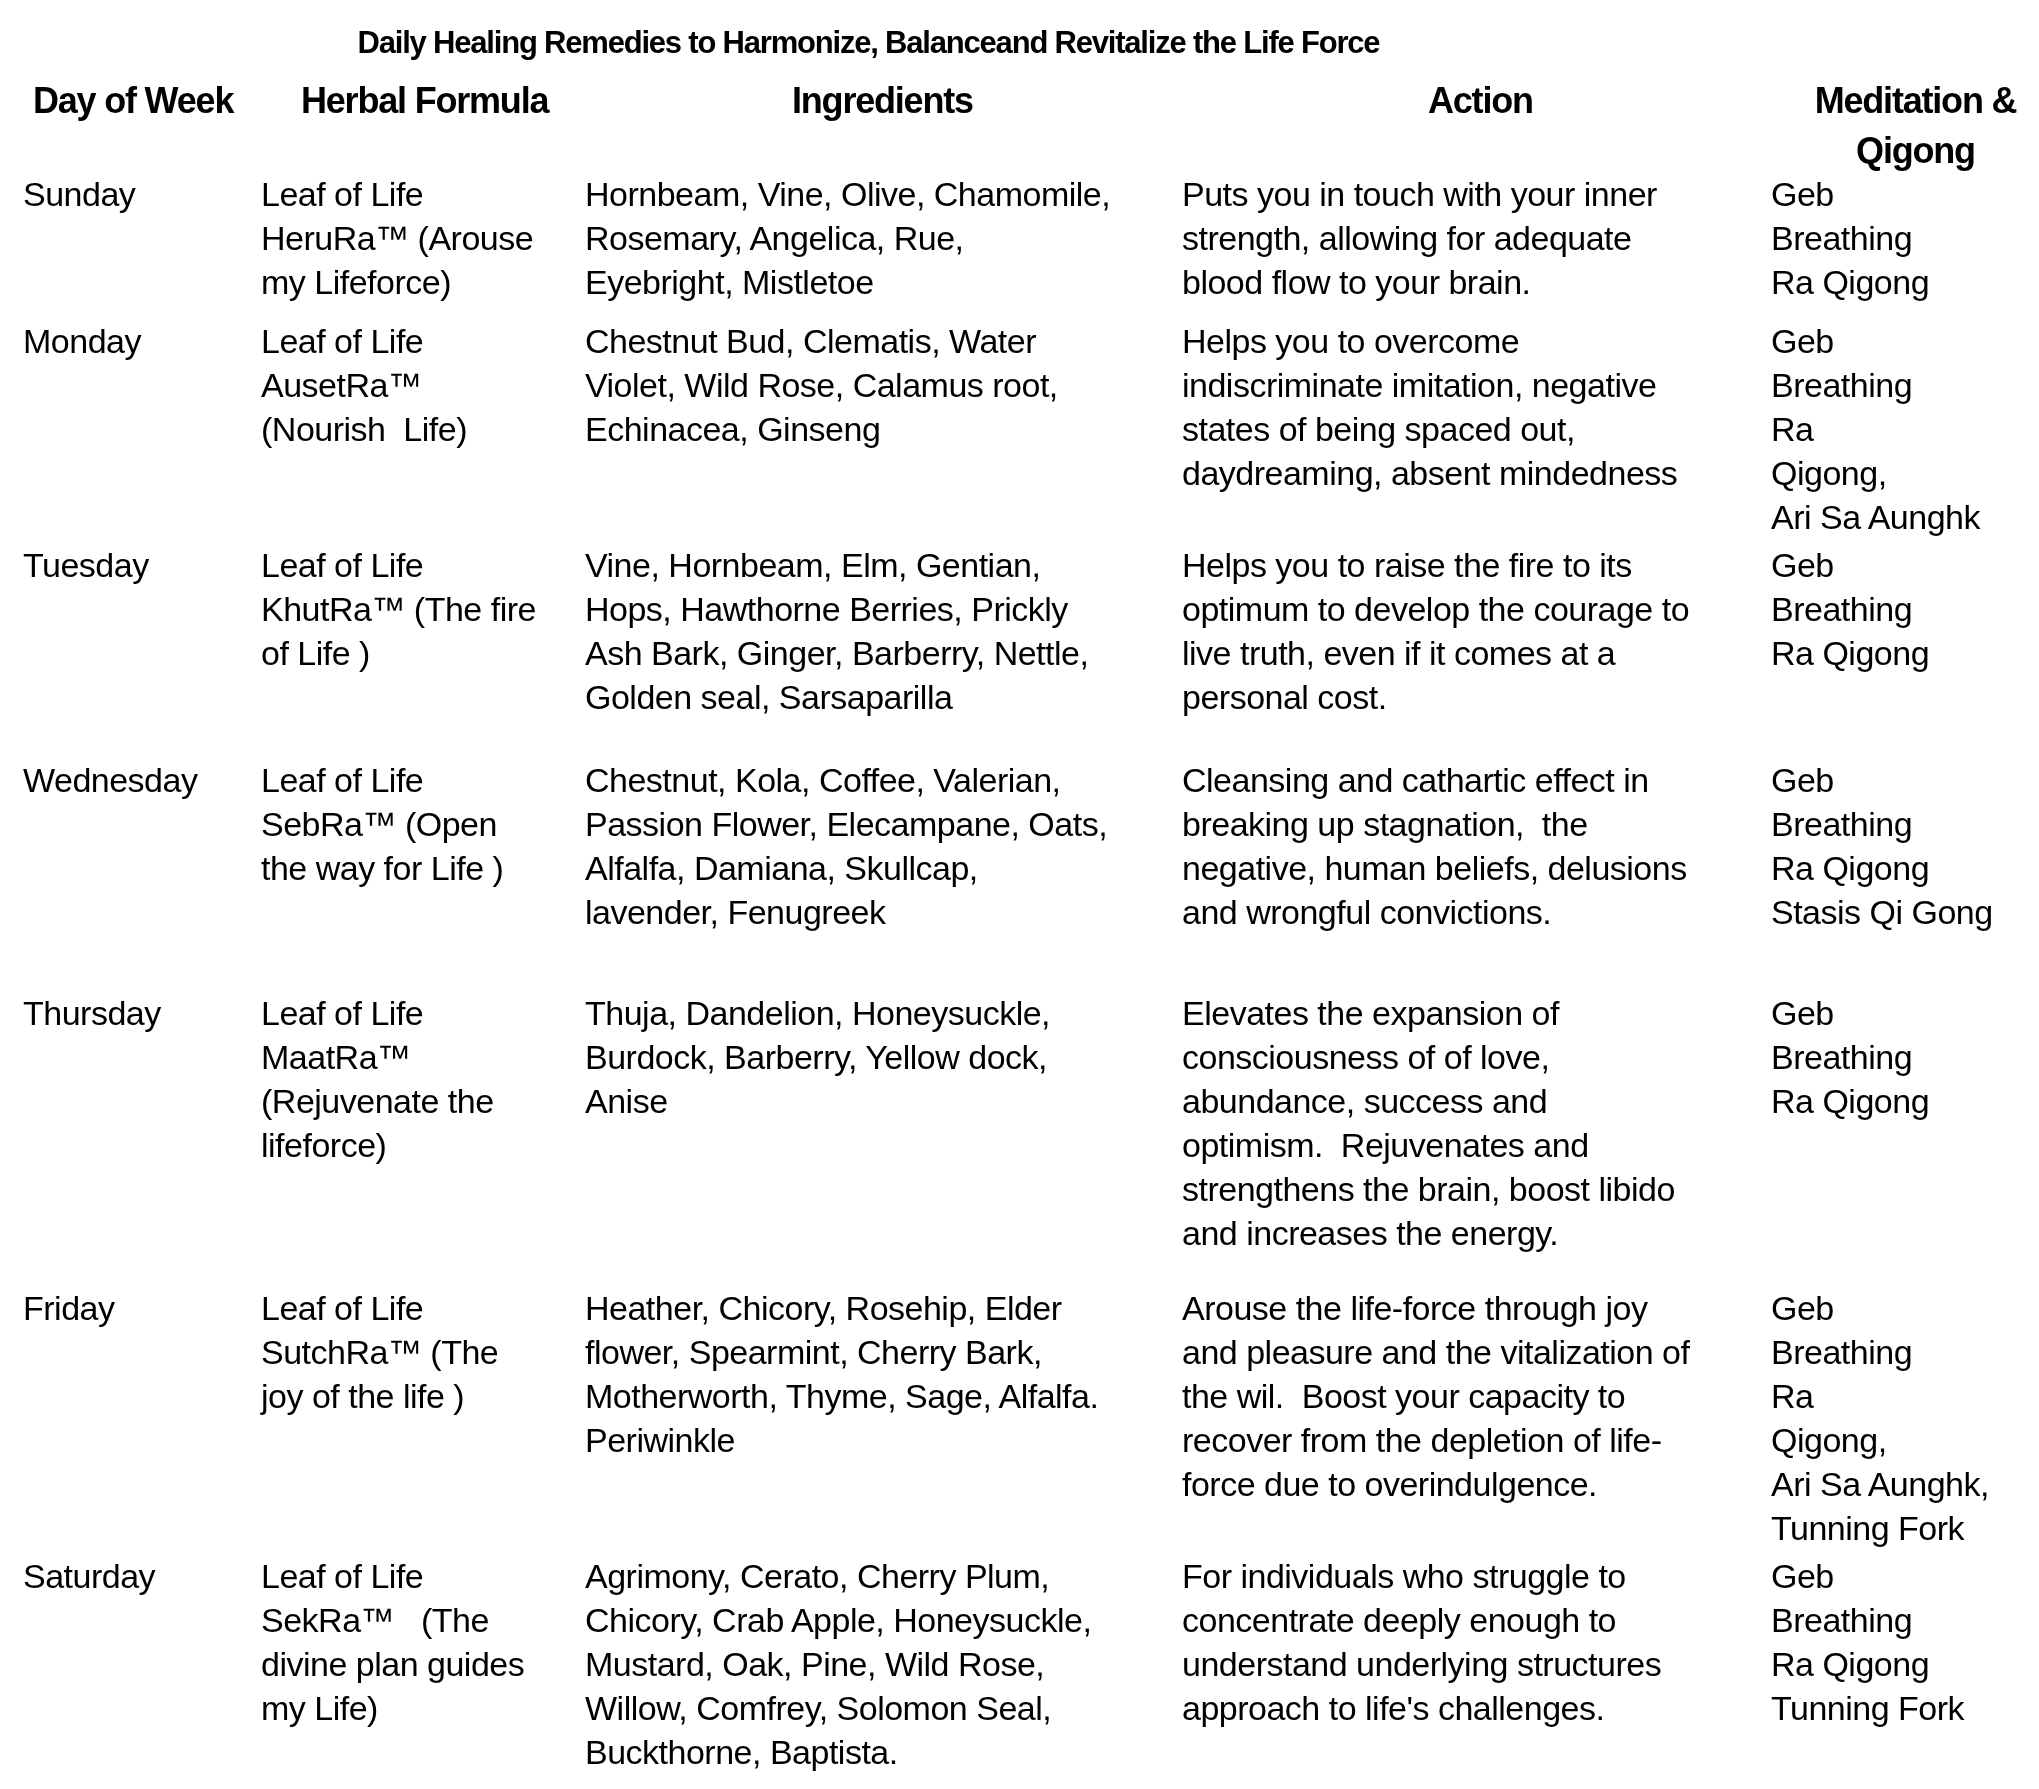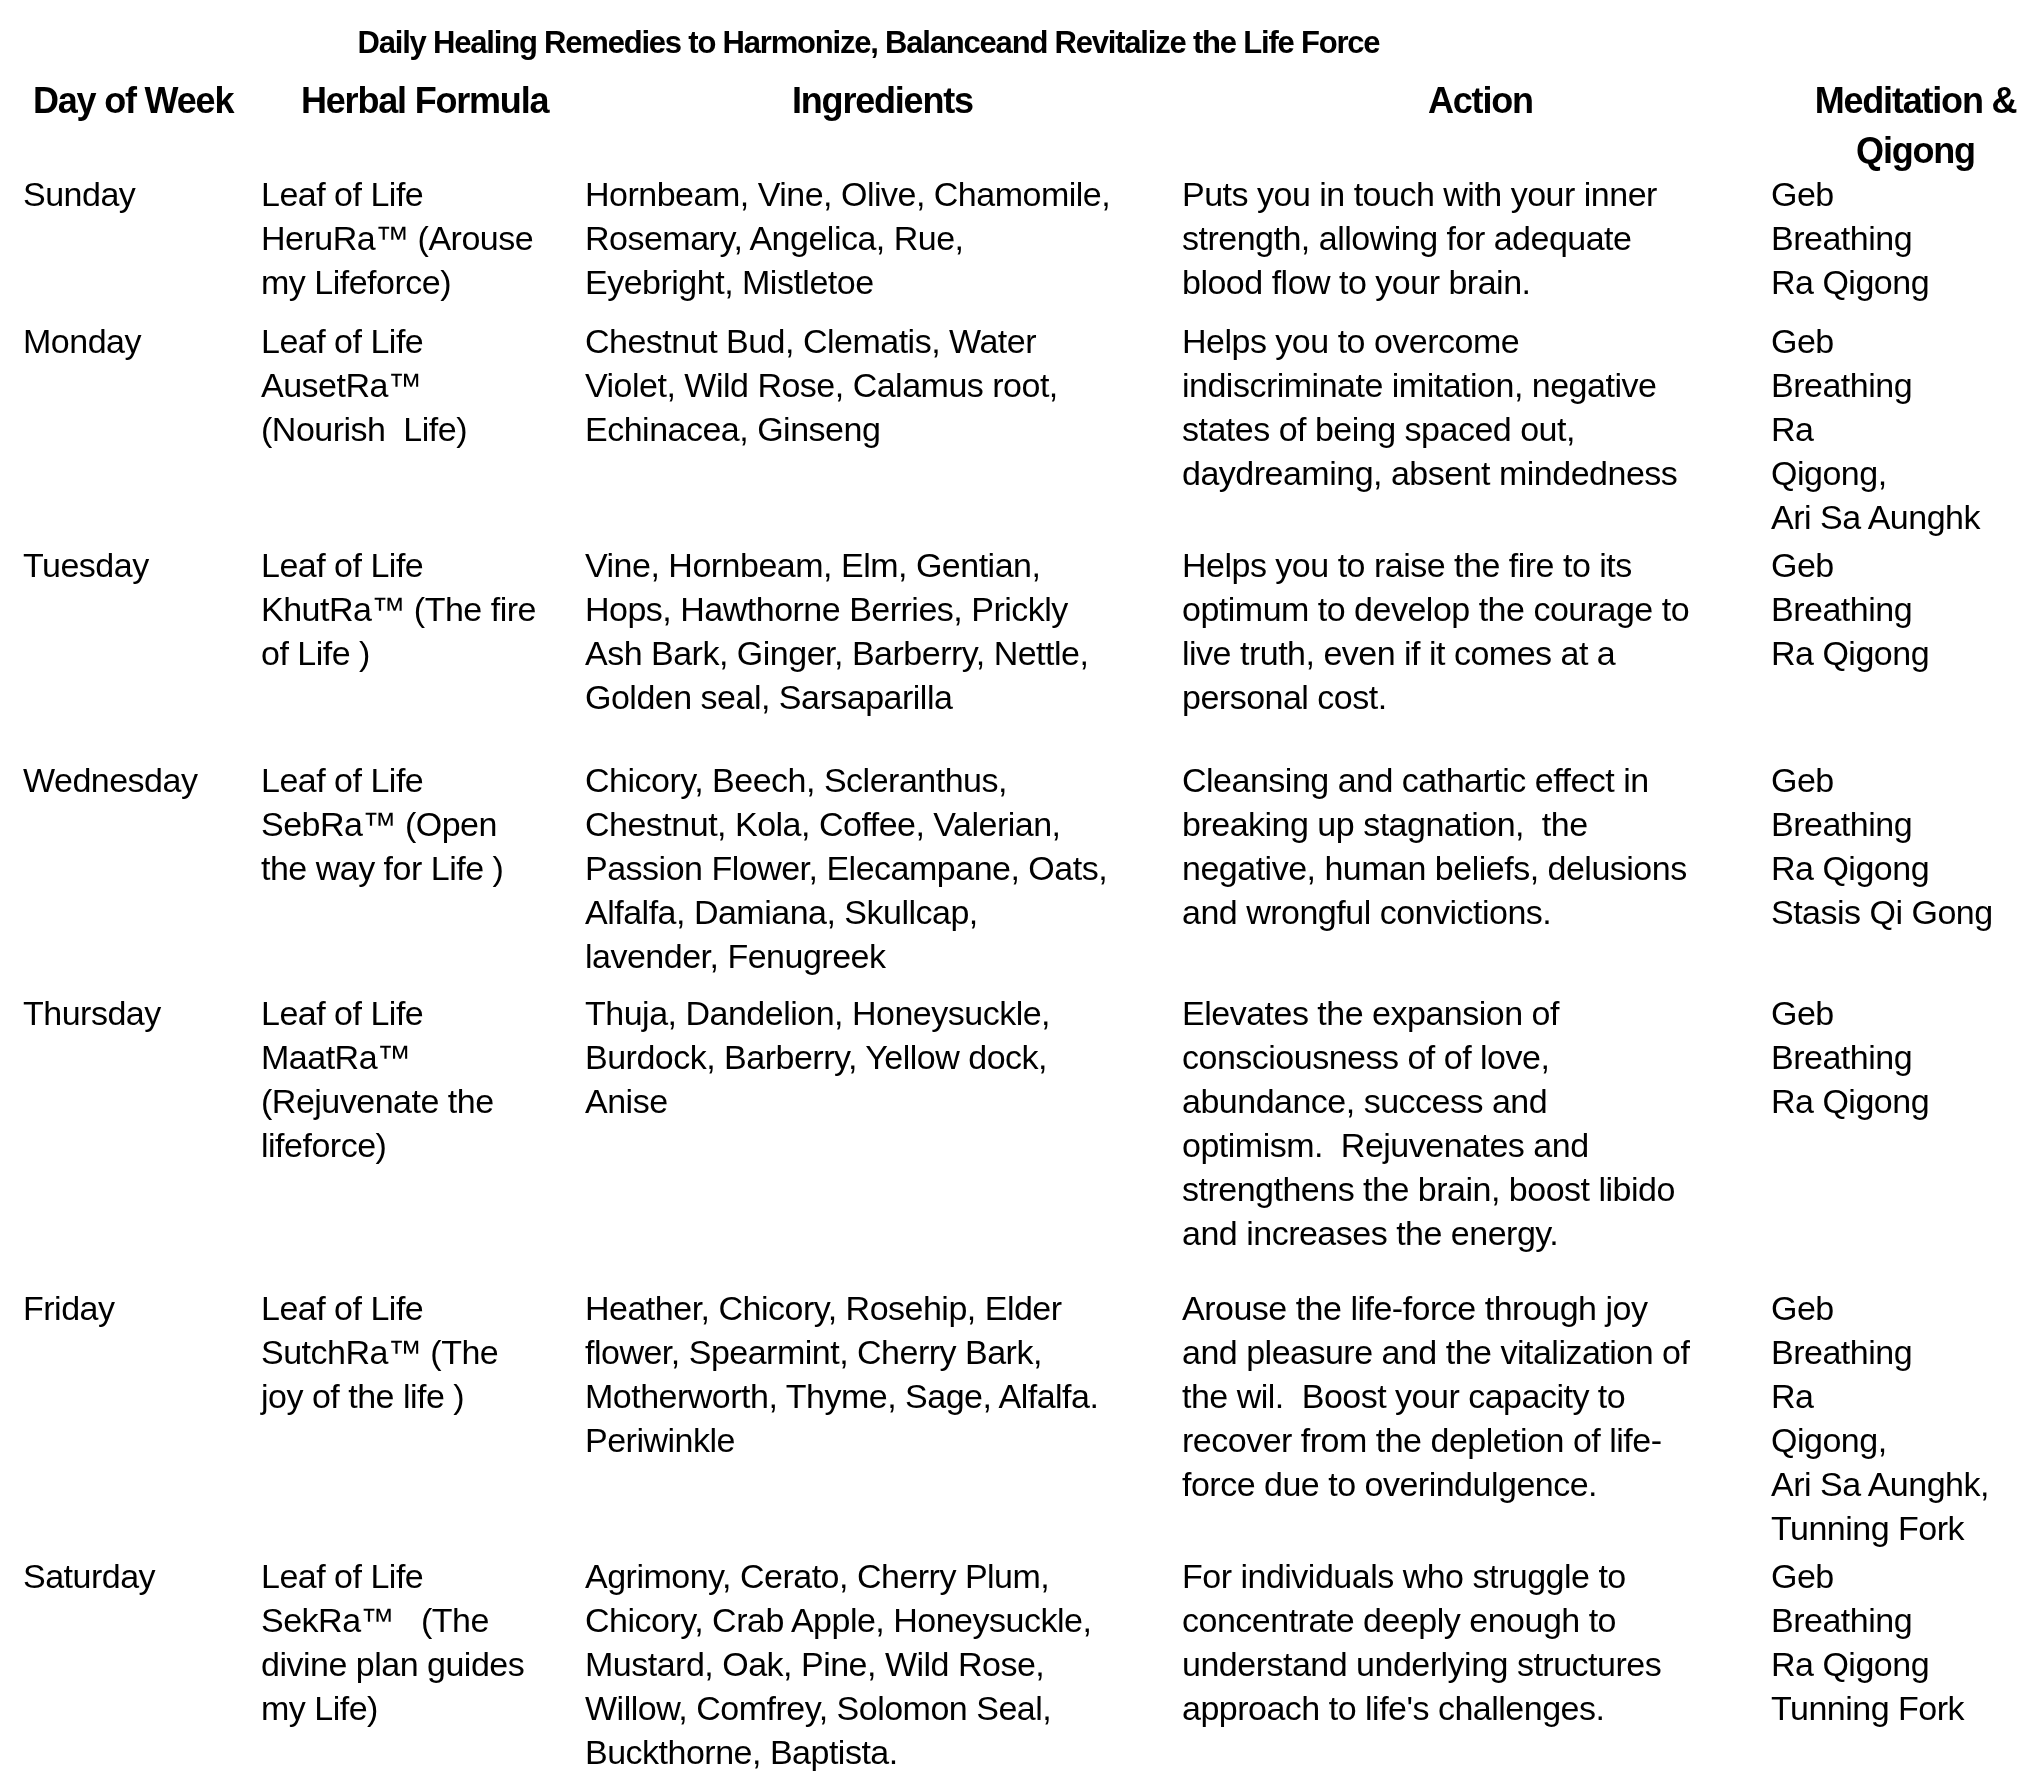--- a/index.html
+++ b/index.html
@@ -59,21 +59,21 @@
     <div class="row" style="top: 543px;">
       <div class="cell c-day"><span class="line">Tuesday</span></div>
       <div class="cell c-formula"><span class="line">Leaf of Life</span><span class="line">KhutRa™ (The fire</span><span class="line">of Life )</span></div>
       <div class="cell c-ingr"><span class="line">Vine, Hornbeam, Elm, Gentian,</span><span class="line">Hops, Hawthorne Berries, Prickly</span><span class="line">Ash Bark, Ginger, Barberry, Nettle,</span><span class="line">Golden seal, Sarsaparilla</span></div>
       <div class="cell c-action"><span class="line">Helps you to raise the fire to its</span><span class="line">optimum to develop the courage to</span><span class="line">live truth, even if it comes at a</span><span class="line">personal cost.</span></div>
       <div class="cell c-med"><span class="line">Geb</span><span class="line">Breathing</span><span class="line">Ra Qigong</span></div>
     </div>
     <div class="row" style="top: 758px;">
       <div class="cell c-day"><span class="line">Wednesday</span></div>
       <div class="cell c-formula"><span class="line">Leaf of Life</span><span class="line">SebRa™ (Open</span><span class="line">the way for Life )</span></div>
-      <div class="cell c-ingr"><span class="line">Chicory, Beech, Scleranthus,</span><span class="line">Chestnut, Kola, Coffee, Valerian,</span><span class="line">Passion Flower, Elecampane, Oats,</span><span class="line">Alfalfa, Damiana, Skullcap,</span><span class="line">lavender, Fenugreek</span></div>
+      <div class="cell c-ingr"><span class="line">Chestnut, Kola, Coffee, Valerian,</span><span class="line">Passion Flower, Elecampane, Oats,</span><span class="line">Alfalfa, Damiana, Skullcap,</span><span class="line">lavender, Fenugreek</span></div>
       <div class="cell c-action"><span class="line">Cleansing and cathartic effect in</span><span class="line">breaking up stagnation,  the</span><span class="line">negative, human beliefs, delusions</span><span class="line">and wrongful convictions.</span></div>
       <div class="cell c-med"><span class="line">Geb</span><span class="line">Breathing</span><span class="line">Ra Qigong</span><span class="line">Stasis Qi Gong</span></div>
     </div>
     <div class="row" style="top: 991px;">
       <div class="cell c-day"><span class="line">Thursday</span></div>
       <div class="cell c-formula"><span class="line">Leaf of Life</span><span class="line">MaatRa™</span><span class="line">(Rejuvenate the</span><span class="line">lifeforce)</span></div>
       <div class="cell c-ingr"><span class="line">Thuja, Dandelion, Honeysuckle,</span><span class="line">Burdock, Barberry, Yellow dock,</span><span class="line">Anise</span></div>
       <div class="cell c-action"><span class="line">Elevates the expansion of</span><span class="line">consciousness of of love,</span><span class="line">abundance, success and</span><span class="line">optimism.  Rejuvenates and</span><span class="line">strengthens the brain, boost libido</span><span class="line">and increases the energy.</span></div>
       <div class="cell c-med"><span class="line">Geb</span><span class="line">Breathing</span><span class="line">Ra Qigong</span></div>
     </div>

